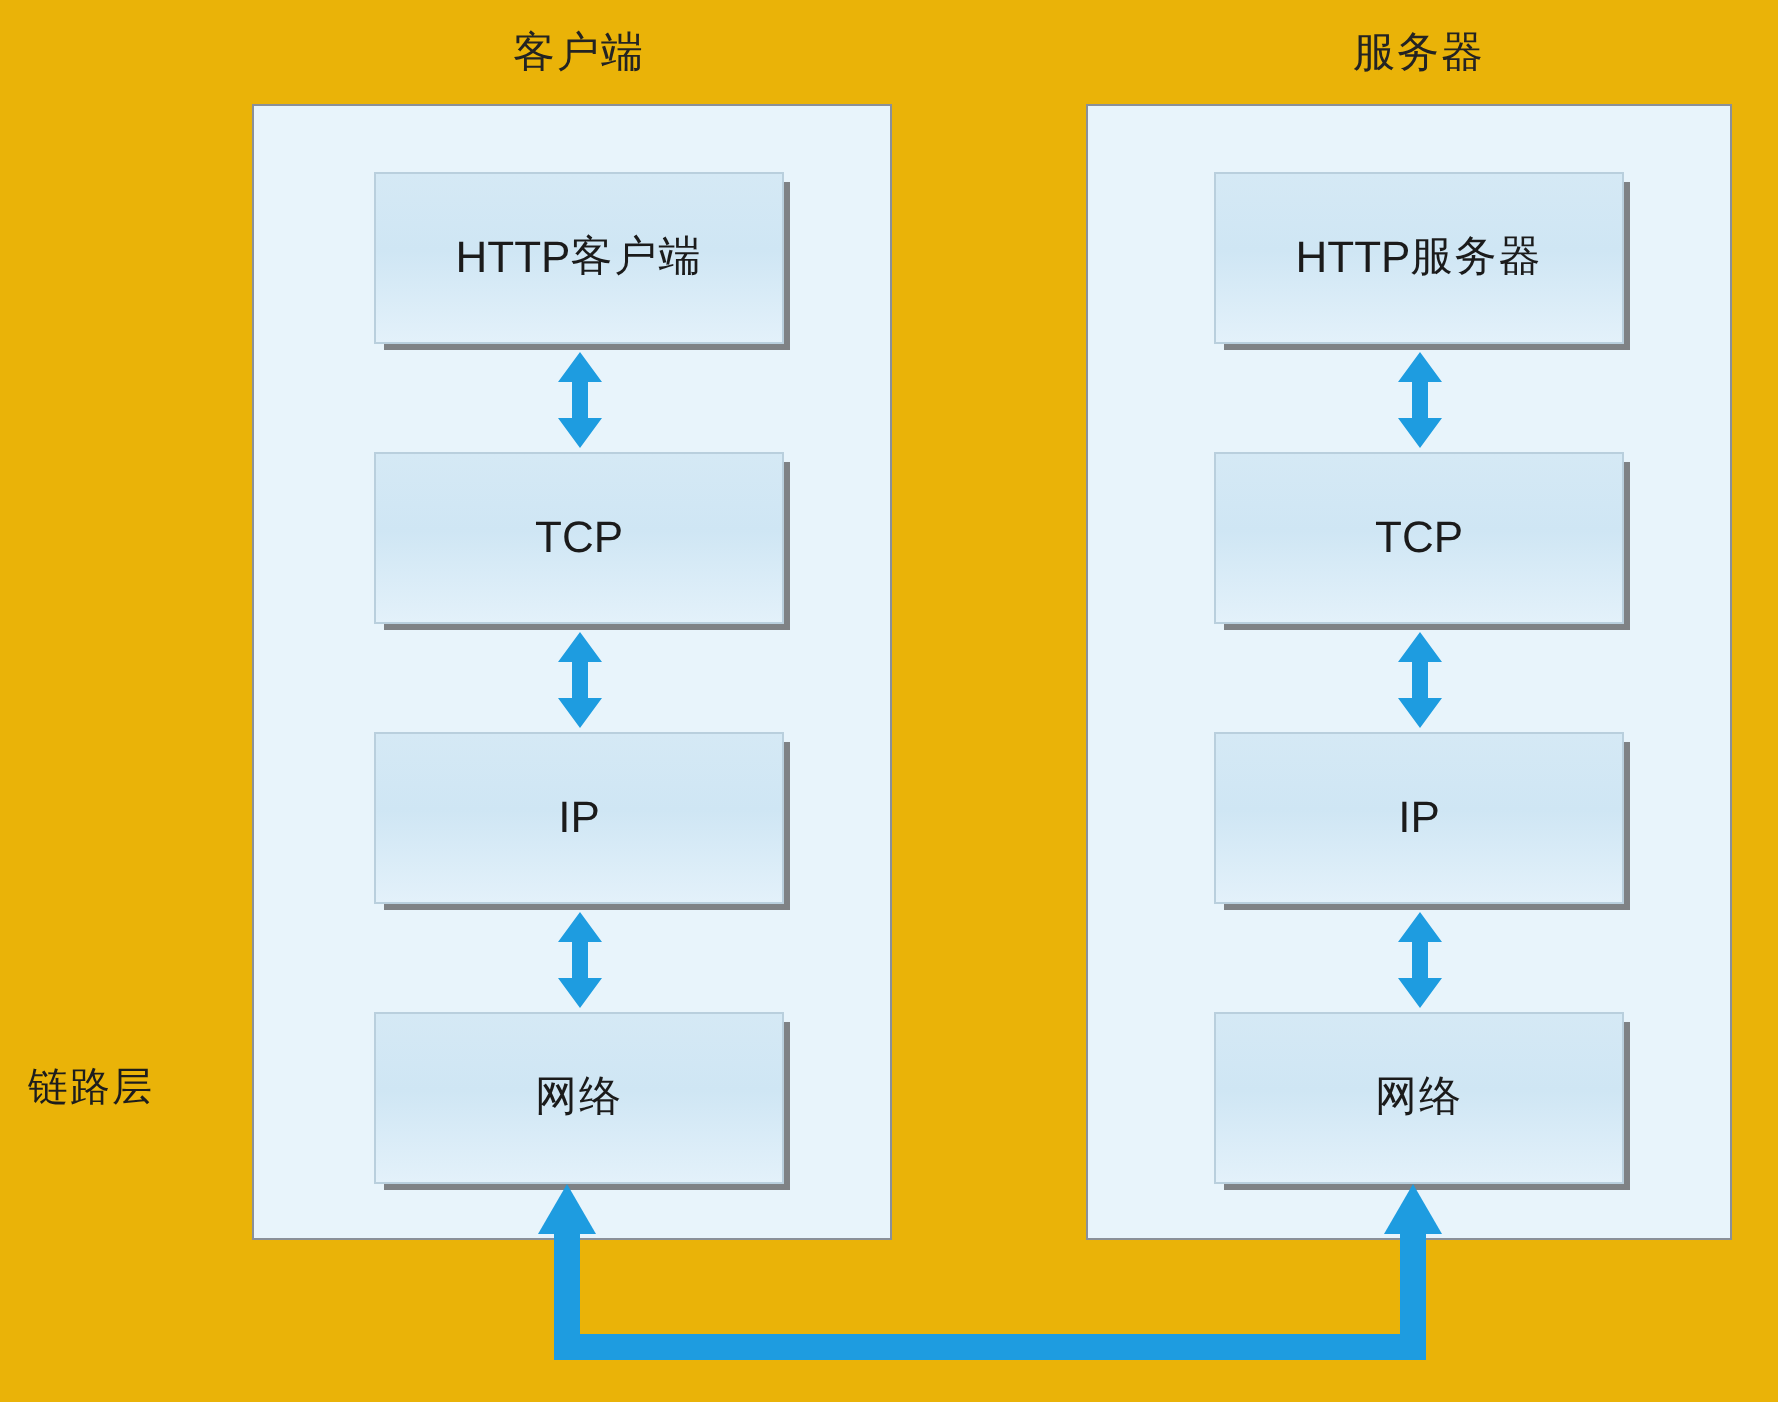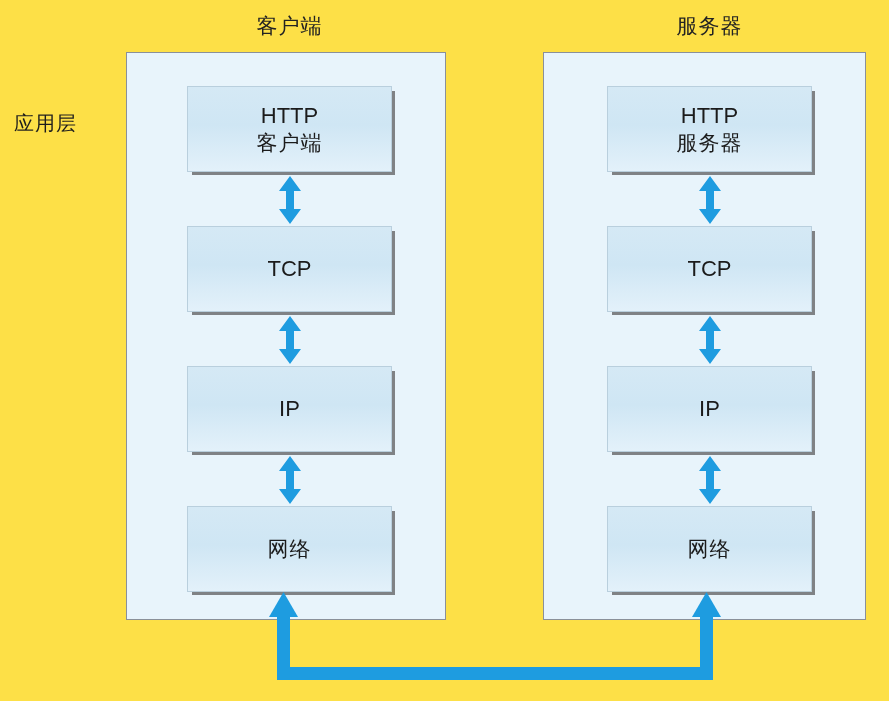--- a/index.html
+++ b/index.html
@@ -4,21 +4,21 @@
 <style>
   html, body {
     margin: 0;
     padding: 0;
     background: #ffffff;
   }
   #canvas {
     position: relative;
     width: 889px;
     height: 701px;
-    background: #fde047;
+    background: #eab308;
     font-family: "Liberation Sans", "DejaVu Sans", sans-serif;
     overflow: hidden;
   }
 
   
   .stack-title {
     position: absolute;
     text-align: center;
     font-size: 21px;
     color: #232323;
@@ -47,21 +47,21 @@
   }
 
   
   .proto-box {
     position: absolute;
     box-sizing: border-box;
     border: 1px solid #b9cfdd;
     background: linear-gradient(180deg, #d5e9f5 0%, #cfe6f4 45%, #e3f1fa 100%);
     box-shadow: 4px 4px 0 -1px #7f8285;
     display: flex;
-    flex-direction: column;
+    flex-direction: row;
     align-items: center;
     justify-content: center;
     line-height: 1.25;
   }
   .proto-line {
     font-size: 22px;
     color: #1b1b1b;
     white-space: nowrap;
   }
   .proto-line.cjk {
@@ -85,21 +85,21 @@
   .u-connector svg { display: block; }
 </style>
 </head>
 <body>
 
 <div id="canvas">
 
   <div class="stack-title" style="left:187px; top:12px; width:205px;">客户端</div>
   <div class="stack-title" style="left:607px; top:12px; width:205px;">服务器</div>
 
-  <div class="layer-label" style="top:110px;">应用层</div>
+  <div class="layer-label" style="top:530px;">链路层</div>
 
   <div class="host-box" style="left:126px; top:52px; width:320px; height:568px;"></div>
 
   <div class="proto-box" style="left:187px; top:86px; width:205px; height:86px;">
     <div class="proto-line">HTTP</div>
     <div class="proto-line cjk">客户端</div>
   </div>
 
   <div class="proto-box" style="left:187px; top:226px; width:205px; height:86px;">
     <div class="proto-line">TCP</div>

